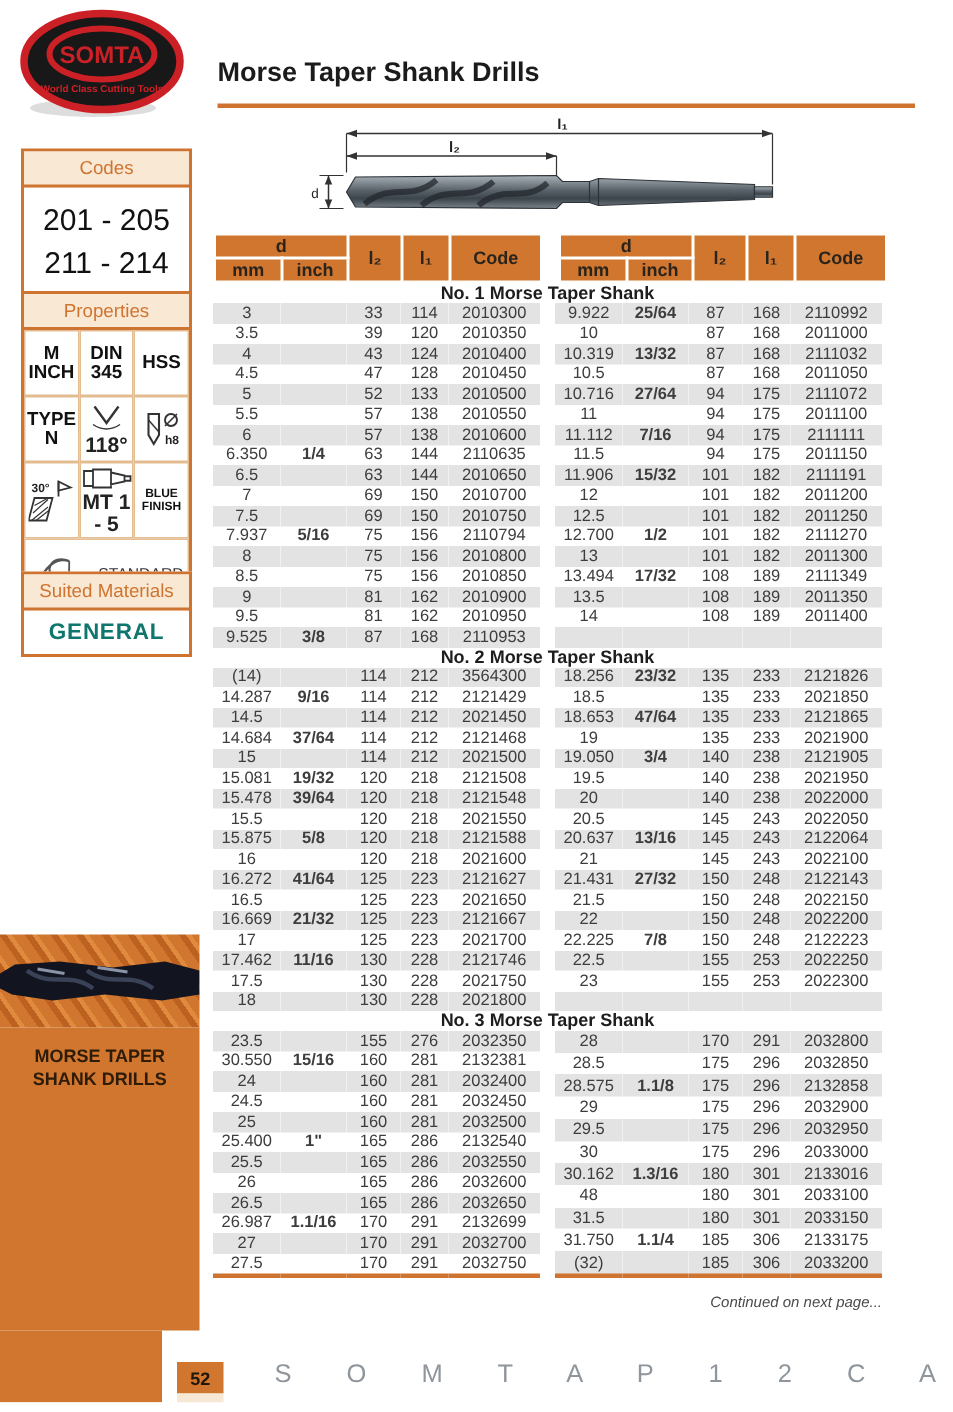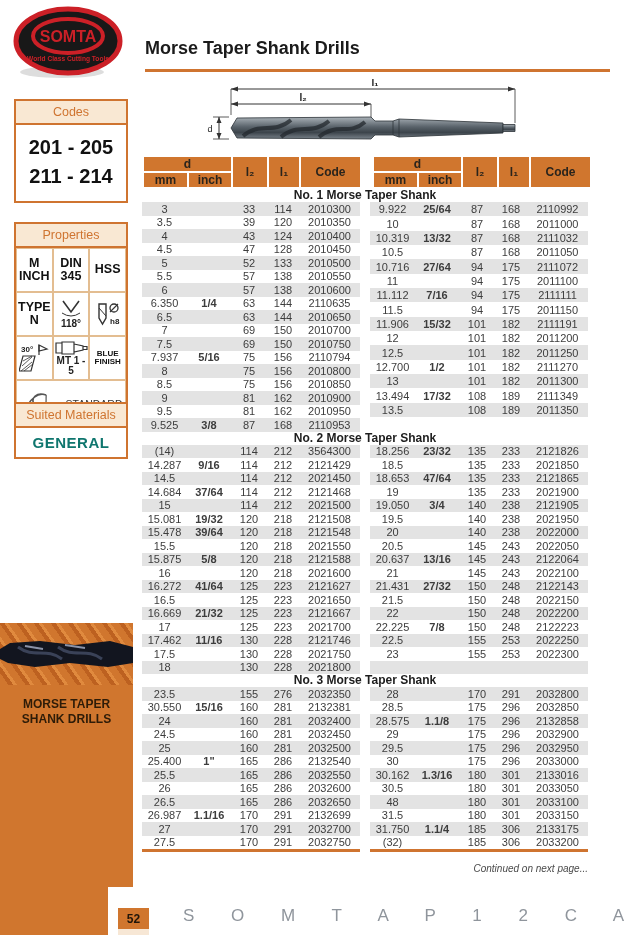--- a/index.html
+++ b/index.html
@@ -9,30 +9,30 @@
   .logo{position:absolute;left:12px;top:6px;width:112px;height:74px;}
   .page-title{position:absolute;left:145px;top:38px;font-size:18px;font-weight:bold;color:#1b1b1b;}
   .title-rule{position:absolute;left:145px;top:69px;width:465px;height:3px;background:#cf7430;}
   
   .diagram{position:absolute;left:203px;top:79px;width:322px;height:80px;}
   
   .side-box{position:absolute;left:14px;width:114px;border:2px solid #cf7430;background:#fff;box-sizing:border-box;}
   .side-box .bx-head{background:#f9e8d3;color:#cf7430;text-align:center;font-size:12.5px;
         padding:4px 0;border-bottom:2px solid #cf7430;}
   .codes-box{top:99px;}
-  .codes-body{padding:8px 0 10px 0;text-align:center;font-size:20px;font-weight:bold;color:#111;line-height:1.45;}
-  .props-box{top:194px;margin-top:28px;}
+  .codes-body{padding:8px 0 10px 0;text-align:center;font-size:20px;font-weight:normal;color:#111;line-height:1.45;}
+  .props-box{top:194px;}
   .props-grid{display:grid;grid-template-columns:1fr 1fr 1fr;}
   .pcell{border:1px solid #e3bd91;display:flex;flex-direction:column;align-items:center;justify-content:center;
         min-height:38px;text-align:center;font-weight:bold;color:#111;font-size:12.5px;line-height:1.05;
         white-space:pre-line;padding:2px 0;}
   .pcell.small{font-size:8px;}
   .pcell.wide{grid-column:1 / span 3;flex-direction:row;gap:6px;min-height:54px;font-size:10.5px;color:#333;}
-  .icon-label{font-weight:bold;font-size:10px;color:#222;}
-  .suited-box{top:402px;}
+  .icon-label{font-weight:bold;font-size:14px;color:#222;}
+  .suited-box{top:381px;}
   .suited-body{padding:6px 0;text-align:center;font-size:15px;font-weight:bold;color:#0f766e;letter-spacing:0.5px;}
   
   .side-photo{position:absolute;left:0;top:623px;width:133px;height:62px;
         background:repeating-linear-gradient(55deg,#d0762e 0 7px,#bd6120 7px 11px,#e08a3e 11px 14px);}
   .side-band{position:absolute;left:0;top:685px;width:133px;height:202px;background:#d0762e;}
   .side-caption{margin-top:12px;text-align:center;font-size:12px;font-weight:bold;color:#2e1c08;
         white-space:pre-line;line-height:1.25;}
   
   .tables{position:absolute;left:142px;top:155px;width:446px;}
   .pair{display:flex;gap:10px;}
@@ -476,20 +476,27 @@
               <td>2111349</td>
             </tr>
             <tr>
               <td>13.5</td>
               <td></td>
               <td>108</td>
               <td>189</td>
               <td>2011350</td>
             </tr>
             <tr>
+              <td>14</td>
+              <td></td>
+              <td>108</td>
+              <td>189</td>
+              <td>2011400</td>
+            </tr>
+            <tr>
               <td></td>
               <td></td>
               <td></td>
               <td></td>
               <td></td>
             </tr>
           </tbody>
       </table>
     </div>
 
@@ -906,27 +913,20 @@
               <td>2033000</td>
             </tr>
             <tr>
               <td>30.162</td>
               <td>1.3/16</td>
               <td>180</td>
               <td>301</td>
               <td>2133016</td>
             </tr>
             <tr>
-              <td>30.5</td>
-              <td></td>
-              <td>180</td>
-              <td>301</td>
-              <td>2033050</td>
-            </tr>
-            <tr>
               <td>48</td>
               <td></td>
               <td>180</td>
               <td>301</td>
               <td>2033100</td>
             </tr>
             <tr>
               <td>31.5</td>
               <td></td>
               <td>180</td>

